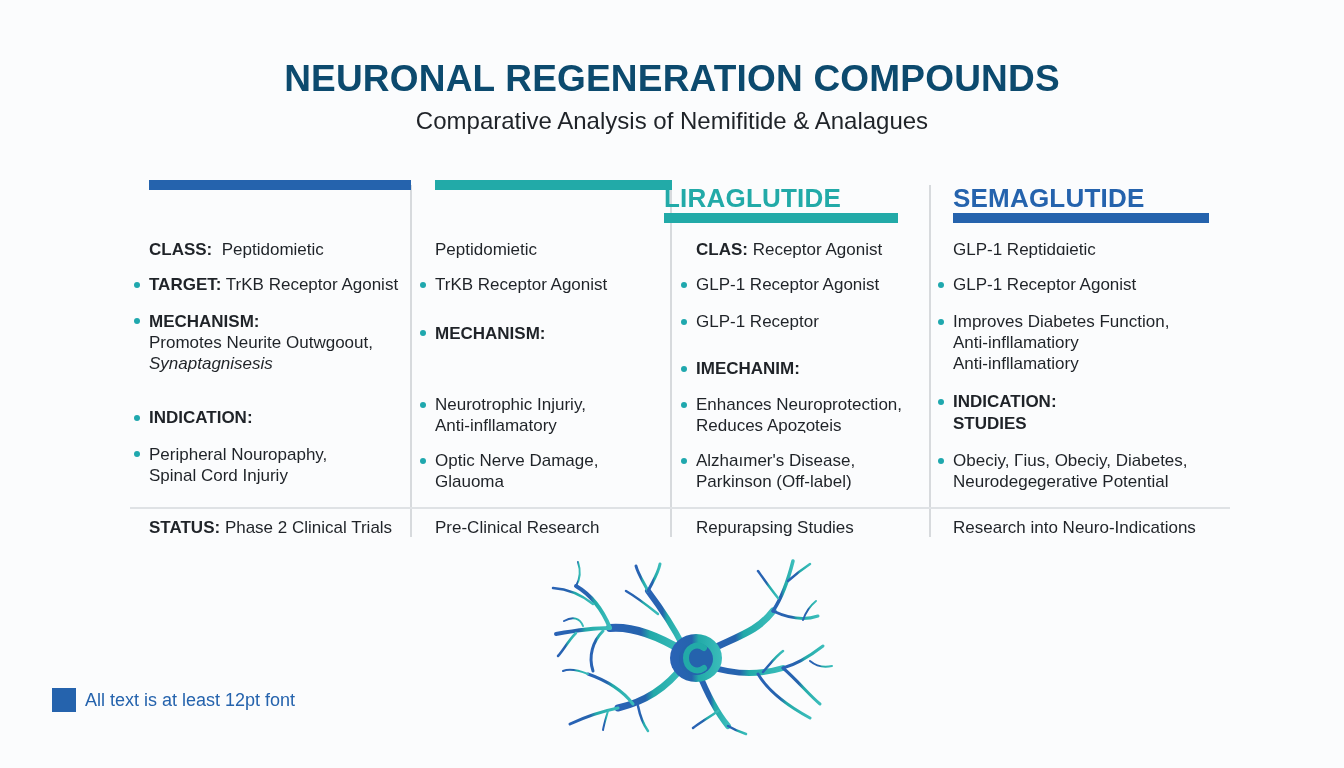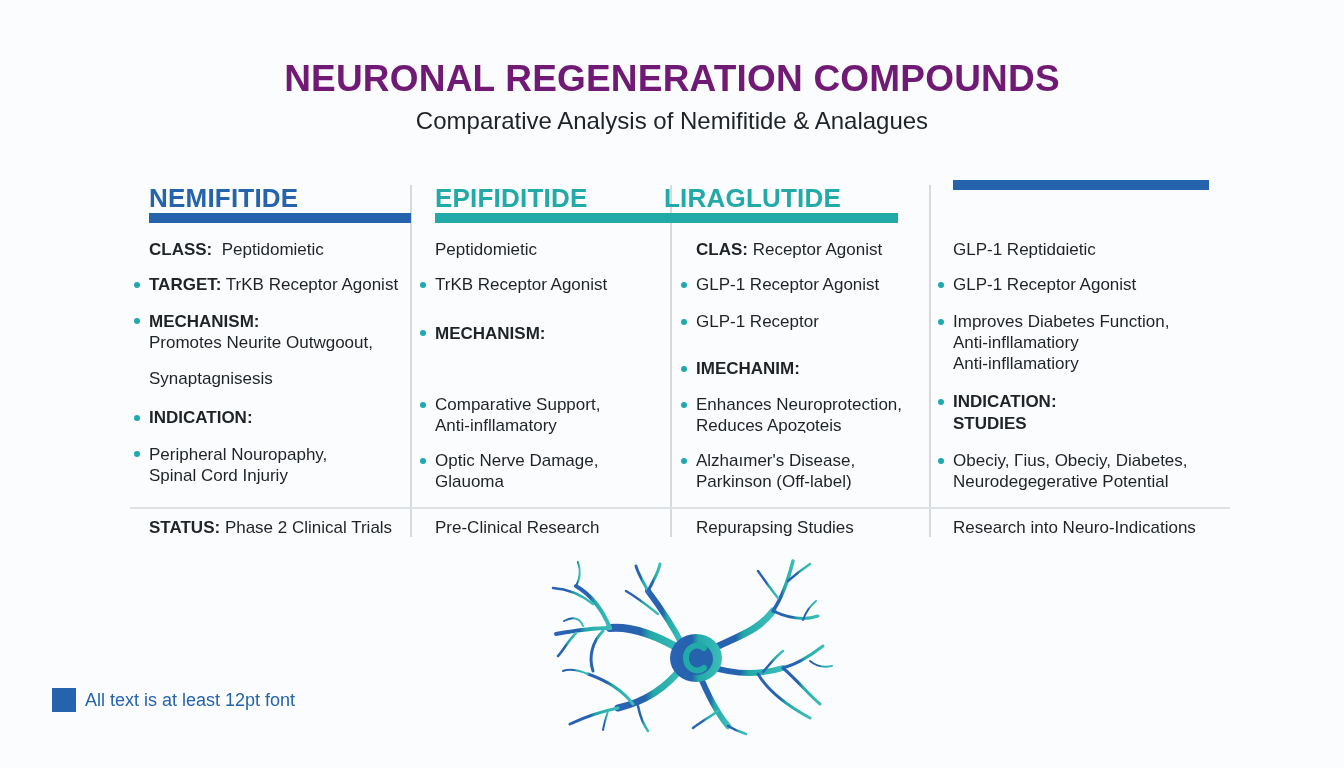--- a/index.html
+++ b/index.html
@@ -5,21 +5,21 @@
     html, body { margin: 0; padding: 0; }
     body {
       width: 1344px; height: 768px; overflow: hidden;
       background: #fbfcfd;
       font-family: "Liberation Sans", "DejaVu Sans", sans-serif;
       color: #1f2328;
       position: relative;
     }
     .title {
       position: absolute; left: 0; top: 58px; width: 1344px; text-align: center;
-      font-size: 37px; font-weight: bold; color: #701a75; letter-spacing: 0.2px;
+      font-size: 37px; font-weight: bold; color: #0c4a6e; letter-spacing: 0.2px;
       margin: 0;
     }
     .subtitle {
       position: absolute; left: 0; top: 107px; width: 1344px; text-align: center;
       font-size: 24px; color: #1f2328; margin: 0;
     }
     .col-divider {
       position: absolute; top: 185px; height: 352px; width: 1.5px; background: #d7dadd;
     }
     .row-divider {
@@ -50,59 +50,57 @@
 <h1 class="title">NEURONAL REGENERATION COMPOUNDS</h1>
 <p class="subtitle">Comparative Analysis of Nemifitide &amp; Analagues</p>
 
 <div class="col-divider" style="left:410px"></div>
 <div class="col-divider" style="left:670px"></div>
 <div class="col-divider" style="left:929px"></div>
 <div class="row-divider"></div>
 
 <div>
   <div class="col" style="left:149px; width:262px;">
-    <div class="col-header" style="color:#2563ad">NEMIFITIDE</div>
     <div class="col-bar" style="background:#2563ad; width:262px;"></div>
   </div>
   <div class="line" style="left:149px; top:239px;">
     <span class="b">CLASS:</span>&nbsp;
     <span>Peptidomietic</span>
   </div>
   <span class="bullet" style="left:134px; top:282px;"></span>
   <div class="line" style="left:149px; top:274px;">
     <span class="b">TARGET:</span>
     <span>TrKB Receptor Agonist</span>
   </div>
   <span class="bullet" style="left:134px; top:318px;"></span>
   <div class="line b" style="left:149px; top:311px;">MECHANISM:</div>
   <div class="line" style="left:149px; top:332px;">Promotes Neurite Outwgoout,</div>
-  <div class="line" style="left:149px; top:368px;">Synaptagnisesis</div>
+  <div class="line" style="left:149px; top:353px;font-style:italic;">Synaptagnisesis</div>
   <span class="bullet" style="left:134px; top:415px;"></span>
   <div class="line b" style="left:149px; top:407px;">INDICATION:</div>
   <span class="bullet" style="left:134px; top:451px;"></span>
   <div class="line" style="left:149px; top:444px;">Peripheral Nouropaphy,</div>
   <div class="line" style="left:149px; top:465px;">Spinal Cord Injuriy</div>
   <div class="status" style="left:149px;">
     <span class="b">STATUS:</span>
     <span>Phase 2 Clinical Trials</span>
   </div>
 </div>
 
 <div>
   <div class="col" style="left:435px; width:237px;">
-    <div class="col-header" style="color:#22aaa8">EPIFIDITIDE</div>
     <div class="col-bar" style="background:#22aaa8; width:237px;"></div>
   </div>
   <div class="line" style="left:435px; top:239px;">Peptidomietic</div>
   <span class="bullet" style="left:420px; top:282px;"></span>
   <div class="line" style="left:435px; top:274px;">TrKB Receptor Agonist</div>
   <span class="bullet" style="left:420px; top:330px;"></span>
   <div class="line b" style="left:435px; top:323px;">MECHANISM:</div>
   <span class="bullet" style="left:420px; top:402px;"></span>
-  <div class="line" style="left:435px; top:394px;">Comparative Support,</div>
+  <div class="line" style="left:435px; top:394px;">Neurotrophic Injuriy,</div>
   <div class="line" style="left:435px; top:415px;">Anti-infllamatory</div>
   <span class="bullet" style="left:420px; top:458px;"></span>
   <div class="line" style="left:435px; top:450px;">Optic Nerve Damage,</div>
   <div class="line" style="left:435px; top:471px;">Glauoma</div>
   <div class="status" style="left:435px;">Pre-Clinical Research</div>
 </div>
 
 <div>
   <div class="col" style="left:664px; width:234px;">
     <div class="col-header" style="color:#22aaa8">LIRAGLUTIDE</div>
@@ -122,20 +120,21 @@
   <div class="line" style="left:696px; top:394px;">Enhances Neuroprotection,</div>
   <div class="line" style="left:696px; top:415px;">Reduces Apoȥoteis</div>
   <span class="bullet" style="left:681px; top:458px;"></span>
   <div class="line" style="left:696px; top:450px;">Alzhaımer's Disease,</div>
   <div class="line" style="left:696px; top:471px;">Parkinson (Off-label)</div>
   <div class="status" style="left:696px;">Repurapsing Studies</div>
 </div>
 
 <div>
   <div class="col" style="left:953px; width:256px;">
+    <div class="col-header" style="color:#2563ad">SEMAGLUTIDE</div>
     <div class="col-bar" style="background:#2563ad; width:256px;"></div>
   </div>
   <div class="line" style="left:953px; top:239px;">GLP-1 Reptidɑietic</div>
   <span class="bullet" style="left:938px; top:282px;"></span>
   <div class="line" style="left:953px; top:274px;">GLP-1 Receptor Agonist</div>
   <span class="bullet" style="left:938px; top:319px;"></span>
   <div class="line" style="left:953px; top:311px;">Improves Diabetes Function,</div>
   <div class="line" style="left:953px; top:332px;">Anti-infllamatiory</div>
   <div class="line" style="left:953px; top:353px;">Anti-infllamatiory</div>
   <span class="bullet" style="left:938px; top:399px;"></span>

